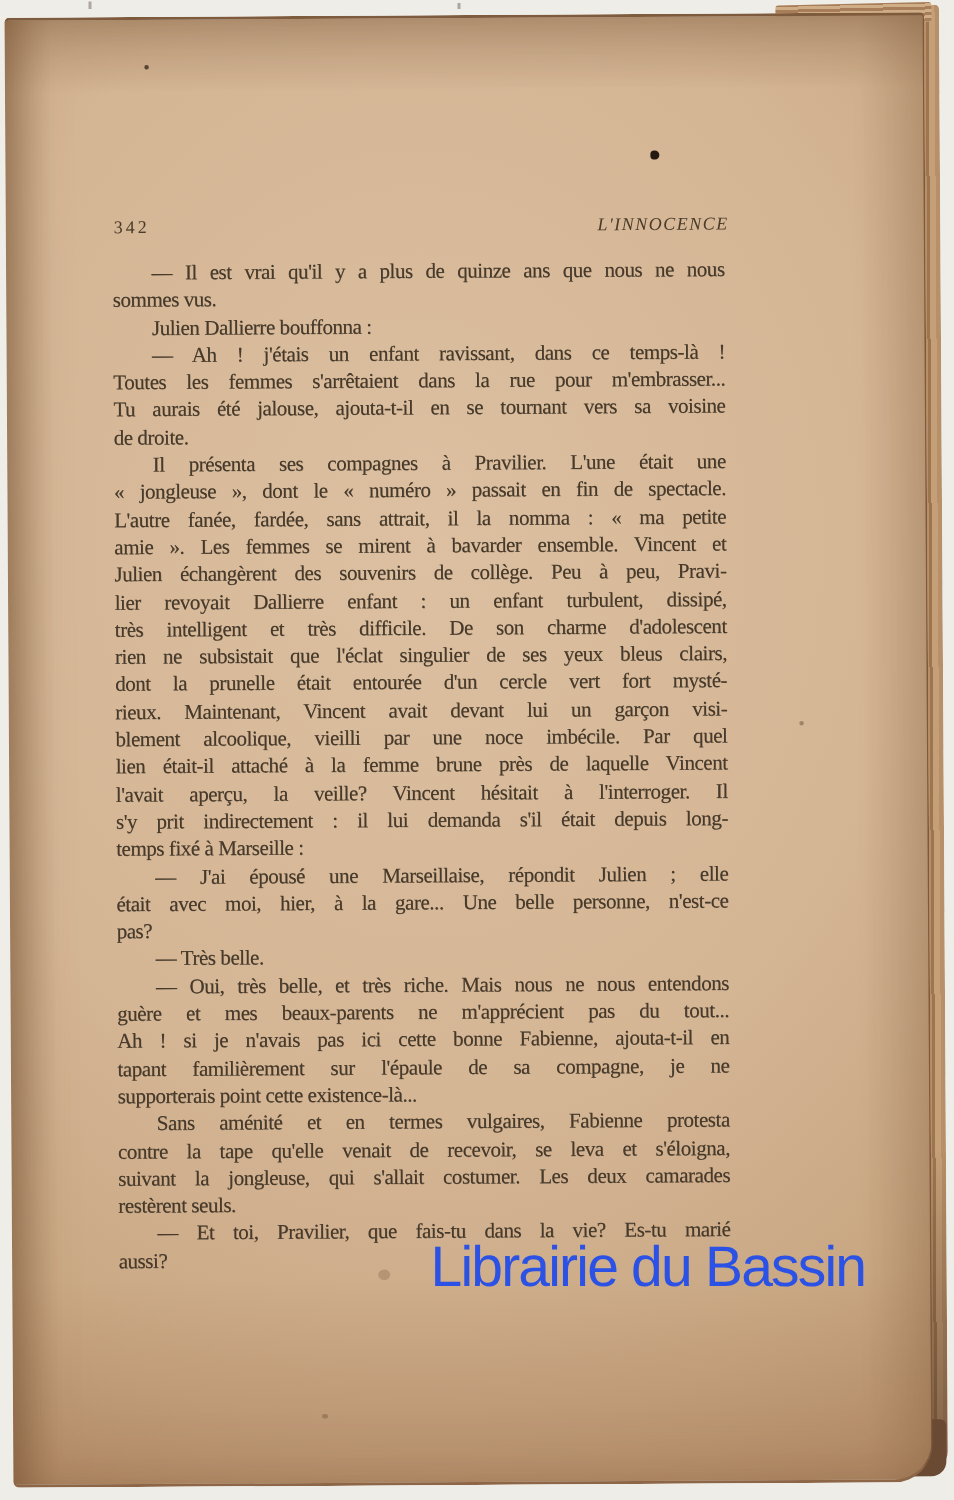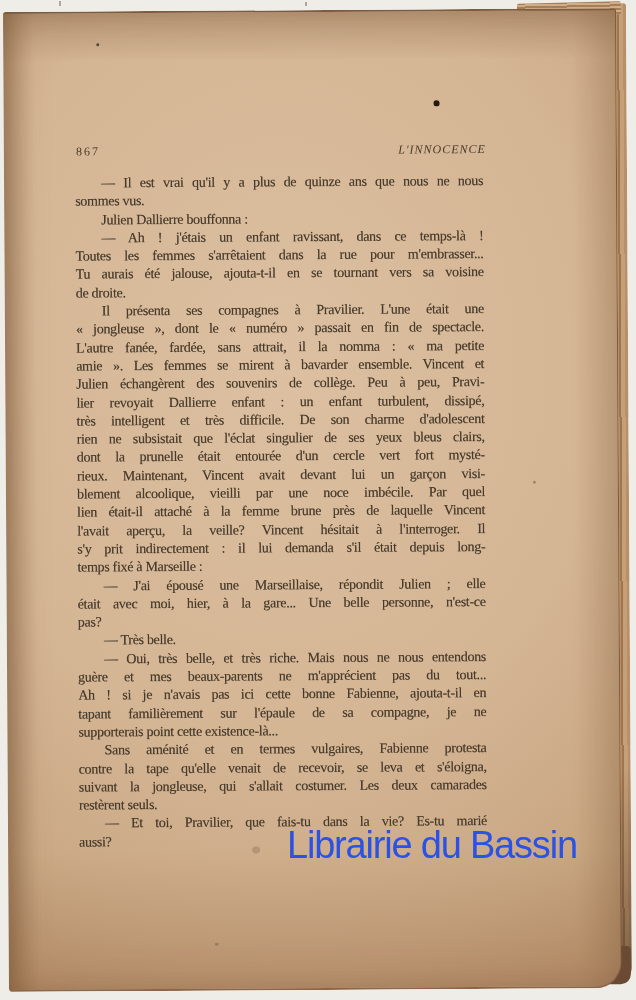--- a/index.html
+++ b/index.html
@@ -84,21 +84,21 @@
 </head>
 <body>
 
 <div class="photo">
   <div class="book">
     <div class="under-stack"></div>
     <div class="stack-top"></div>
     <div class="corner-dark"></div>
     <div class="page">
       <div class="pg-header">
-        <span class="pg-num">867</span>
+        <span class="pg-num">342</span>
         <span class="pg-title">L'INNOCENCE</span>
       </div>
       <div class="pg-body">
           <div class="line first">— Il est vrai qu'il y a plus de quinze ans que nous ne nous</div>
           <div class="line last">sommes vus.</div>
           <div class="line first last">Julien Dallierre bouffonna :</div>
           <div class="line first">— Ah ! j'étais un enfant ravissant, dans ce temps-là !</div>
           <div class="line">Toutes les femmes s'arrêtaient dans la rue pour m'embrasser...</div>
           <div class="line">Tu aurais été jalouse, ajouta-t-il en se tournant vers sa voisine</div>
           <div class="line last">de droite.</div>

